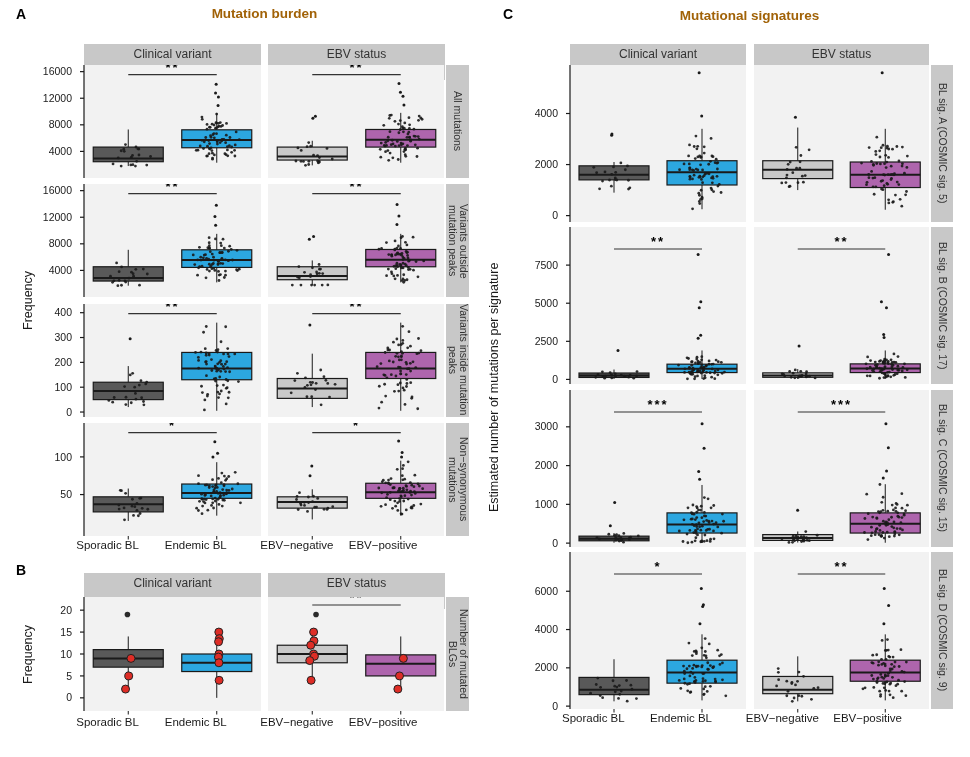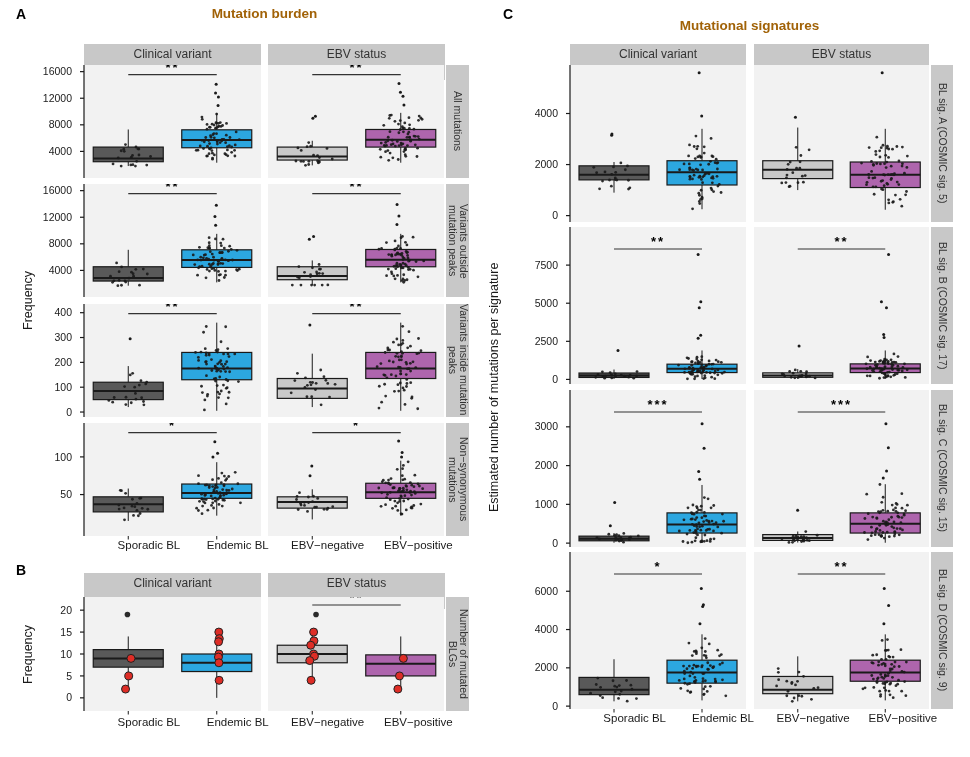--- a/index.html
+++ b/index.html
@@ -7,37 +7,37 @@
   #figure{position:relative;width:970px;height:757px;background:#ffffff;overflow:hidden;}
   .panel-letter{position:absolute;font-size:14px;font-weight:bold;color:#000;}
   .panel-title{position:absolute;font-size:13.5px;font-weight:bold;text-align:center;color:#a16207;}
   .y-axis-label{position:absolute;display:flex;align-items:center;justify-content:center;
     writing-mode:vertical-rl;transform:rotate(180deg);font-size:12.5px;color:#1a1a1a;width:16px;}
   .col-strip{position:absolute;background:#c8c8c8;color:#333;font-size:12px;height:36px;
     line-height:20px;text-align:center;overflow:hidden;}
   .row-strip{position:absolute;background:#c8c8c8;color:#333;font-size:10.5px;line-height:1.08;
     writing-mode:vertical-rl;display:flex;align-items:center;justify-content:center;
     text-align:center;overflow:hidden;}
-  .x-cat-label{position:absolute;width:104px;text-align:right;font-size:11.5px;color:#1a1a1a;}
+  .x-cat-label{position:absolute;width:104px;text-align:left;font-size:11.5px;color:#1a1a1a;}
   svg{position:absolute;display:block;}
   svg text{font-family:"Liberation Sans", sans-serif;}
 </style>
 </head>
 <body>
 
 <div id="figure">
   <div class="panel-letter" style="left:16px;top:6px;">A</div>
   <div class="panel-title" style="left:84px;top:6px;width:361px;">Mutation burden</div>
   <div class="y-axis-label" style="left:20px;top:65px;height:471px;">Frequency</div>
 
   <div class="panel-letter" style="left:16px;top:562px;">B</div>
   <div class="y-axis-label" style="left:20px;top:597px;height:114px;">Frequency</div>
 
   <div class="panel-letter" style="left:503px;top:6px;">C</div>
-  <div class="panel-title" style="left:570px;top:18px;width:359px;">Mutational signatures</div>
+  <div class="panel-title" style="left:570px;top:8px;width:359px;">Mutational signatures</div>
   <div class="y-axis-label" style="left:486px;top:65px;height:644px;">Estimated number of mutations per signature</div>
 <div class="col-strip" style="left: 84px; top: 44px; width: 177px;">Clinical variant</div>
     <div class="col-strip" style="left: 268px; top: 44px; width: 177px;">EBV status</div>
     <div class="row-strip" style="left: 446px; top: 65px; width: 23px; height: 113px;">All mutations</div>
     <svg width="408" height="113" style="left: 36px; top: 65px;">
       <rect x="48" y="0" width="177" height="113" fill="#F2F2F2"></rect>
       <rect x="232" y="0" width="177" height="113" fill="#F2F2F2"></rect>
       <line x1="48" y1="0" x2="48" y2="113" stroke="#1A1A1A" stroke-width="1.2"></line>
       <line x1="44" y1="86.41176470588235" x2="48" y2="86.41176470588235" stroke="#1A1A1A" stroke-width="1.2"></line>
       <text x="36" y="90.01176470588234" text-anchor="end" font-size="10.5" fill="#1A1A1A">4000</text>

